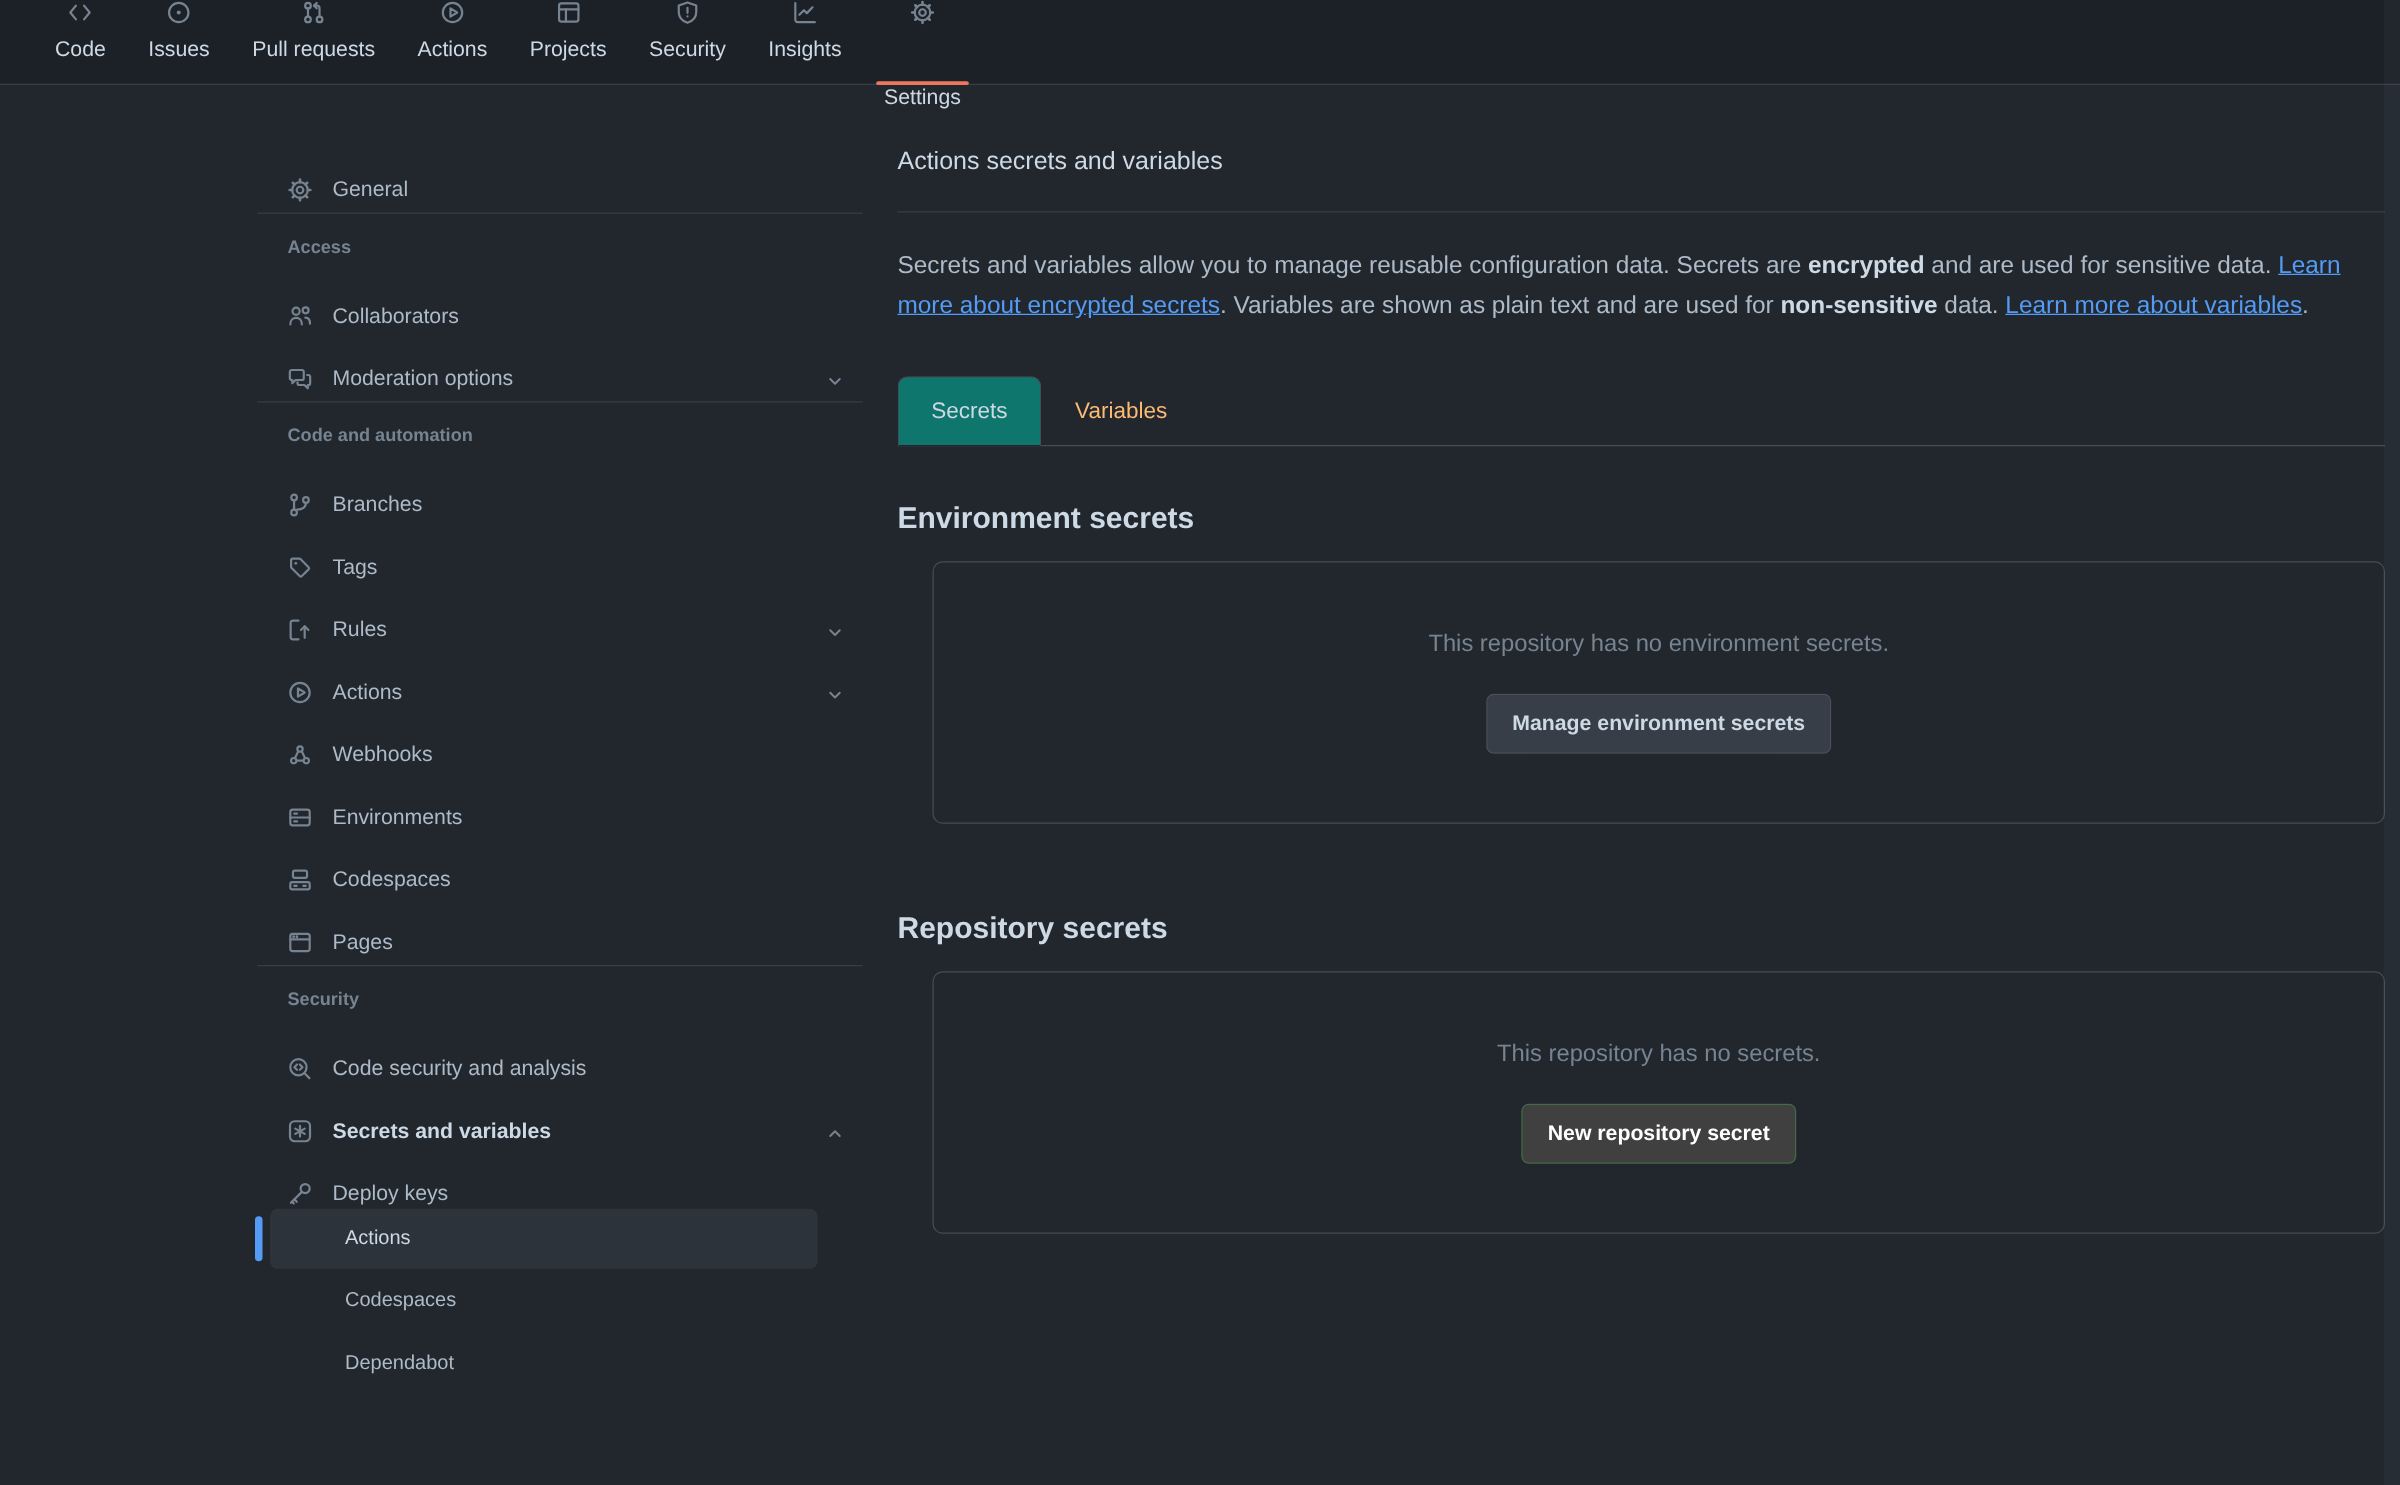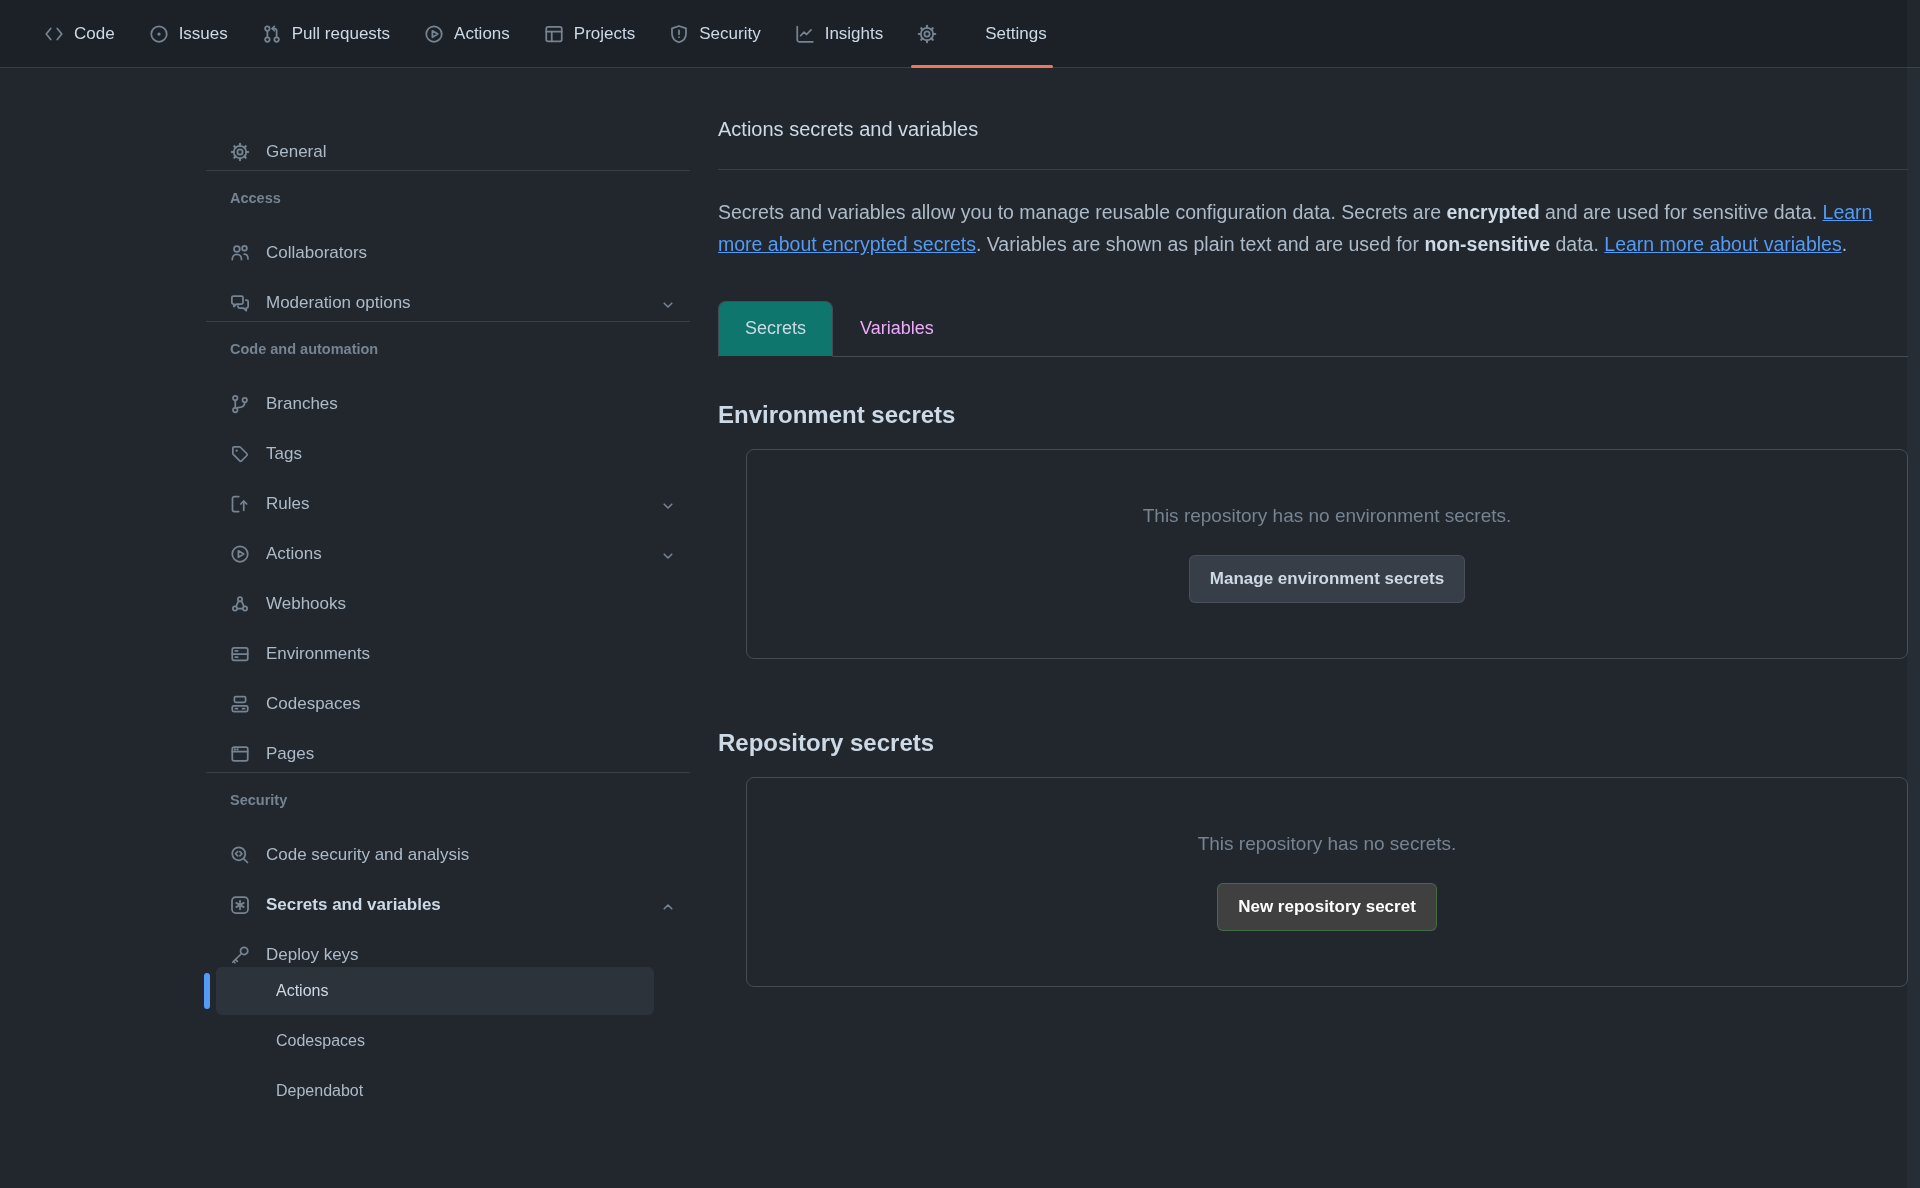--- a/index.html
+++ b/index.html
@@ -10,21 +10,21 @@
     color:#adbac7;
     position:relative;
   }
   
   header.repo-nav{
     height:68px; background:#1c2128; border-bottom:1px solid #373e47;
     display:flex; align-items:stretch; padding-left:30px;
   }
   .navitem{
     display:flex; align-items:center; gap:10px; padding:0 14px; margin-right:6px;
-    font-size:17px; color:#cdd9e5; position:relative; cursor:pointer; white-space:nowrap;
+    font-size:17px; color:#cdd9e5; position:relative; cursor:pointer; white-space:nowrap;flex-direction:column;
   }
   .navitem .nic{ color:#768390; display:flex; align-items:center; }
   .navitem.active{ font-weight:400;gap:48px; }
   .nav-underline{
     position:absolute; left:8px; right:8px; bottom:-1px; height:3px;
     border-radius:3px; background:#ec775c;
   }
   svg.ic16{ width:20px; height:20px; fill:none; stroke:currentColor;
     stroke-width:1.4; stroke-linecap:round; stroke-linejoin:round; }
   svg.ic14{ width:16px; height:16px; fill:none; stroke:#768390;
@@ -60,21 +60,21 @@
   h1.page-title{
     font-size:20px; font-weight:400; color:#cdd9e5;
     padding-bottom:28px; border-bottom:1px solid #373e47;
   }
   p.intro{ margin-top:26px; font-size:19.5px; line-height:1.66; color:#adbac7; }
   p.note{ margin-top:18px; font-size:19.5px; line-height:1.66; color:#adbac7; }
   .intro strong{ color:#cdd9e5; font-weight:700; }
   a.link{ color:#539bf5; text-decoration:underline; cursor:pointer; }
   .tabnav{ margin-top:40px; border-bottom:1px solid #444c56; display:flex; }
   .tab{
-    padding:16px 26px; font-size:18px; color:#f0abfc; background:transparent;
+    padding:16px 26px; font-size:18px; color:#fdba74; background:transparent;
     border:1px solid transparent; cursor:pointer; font-family:inherit;
   }
   .tab.active{
     color:#cdd9e5; background:#0f766e; border:1px solid #444c56;
     border-bottom:1px solid #22272e; border-radius:8px 8px 0 0; margin-bottom:-1px;
   }
   h2.section-heading{ font-size:24px; font-weight:700; color:#cdd9e5; margin-top:44px; }
   h2.section-heading.second{ margin-top:70px; }
   .emptybox{
     margin-top:20px; border:1px solid #444c56; border-radius:8px; height:210px;

